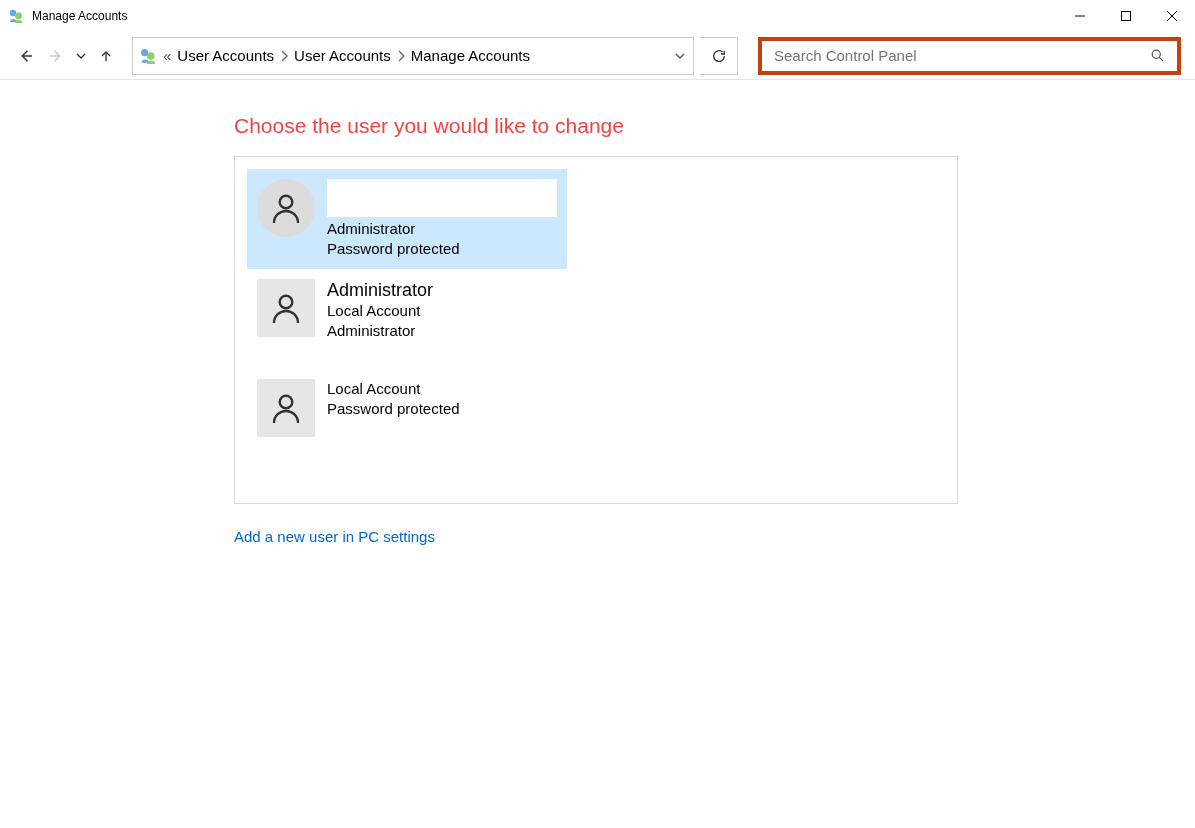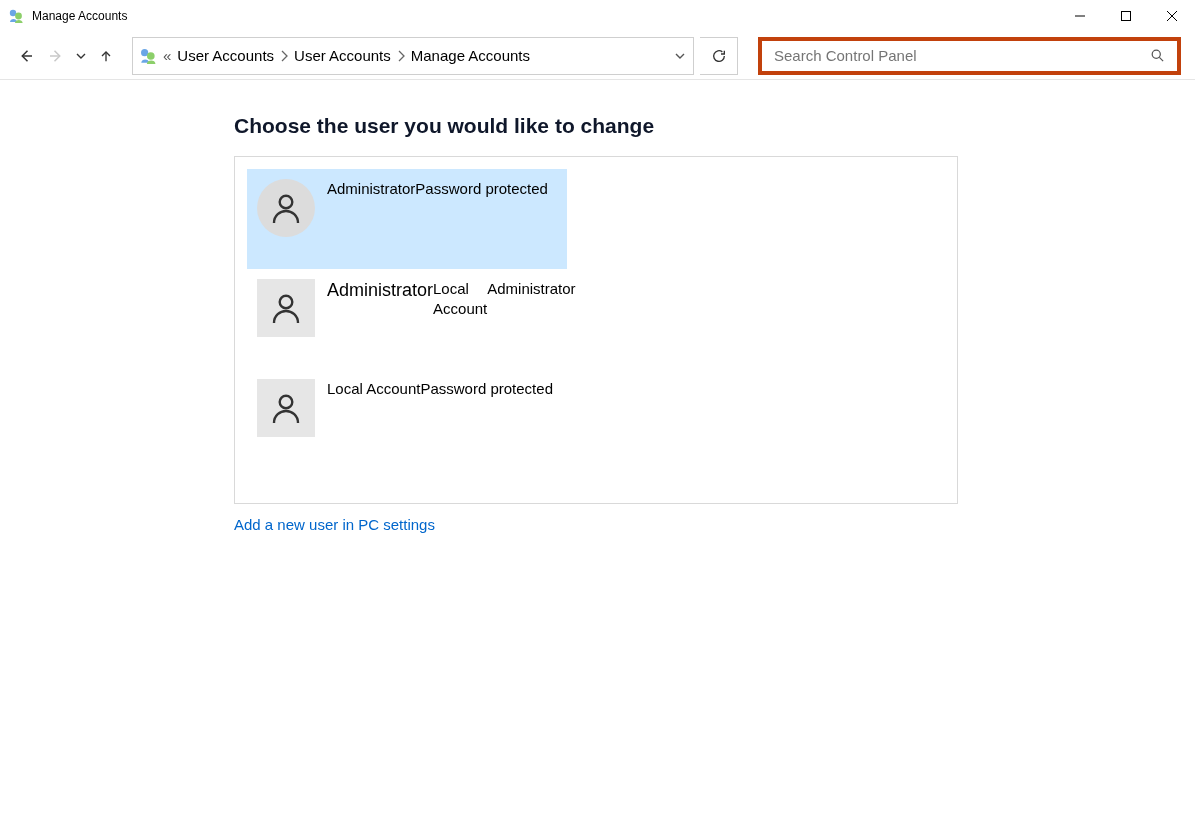--- a/index.html
+++ b/index.html
@@ -24,34 +24,34 @@
   .crumb-sep { margin:0 6px; display:inline-flex; align-items:center; }
   .addr-drop { width:28px; display:flex; align-items:center; justify-content:center; color:#555; border-left:1px solid transparent; }
 
   .refresh-box { width:38px; height:38px; border:1px solid #cfcfcf; border-left:none; display:flex; align-items:center; justify-content:center; margin-right:14px; }
 
   .searchbox { flex:1; height:38px; border:4px solid #c2410c; display:flex; align-items:center; padding:0 10px; color:#666; }
   .searchbox input { flex:1; border:none; outline:none; font-size:15px; color:#666; background:transparent; }
   .search-icon-wrap { width:20px; display:flex; align-items:center; justify-content:center; }
 
   .content { padding:34px 0 0 234px; }
-  .heading { font-size:21px; color:#0f172a; margin:0 0 18px 0; font-weight:700; }
+  .heading { font-size:21px; color:#ef4444; margin:0 0 18px 0; font-weight:400; }
 
   .accounts-box { width:724px; height:348px; border:1px solid #d9d9d9; padding:12px; display:flex; flex-wrap:wrap; align-content:flex-start; gap:0 70px; }
 
   .account-card { width:320px; height:100px; display:flex; padding:10px; gap:12px; }
   .account-card.selected { background:#cce8ff; }
   .avatar-wrap { width:58px; height:58px; background:#e6e6e6; border-radius:0; display:flex; align-items:center; justify-content:center; flex-shrink:0; }
   .avatar-wrap.rounded { border-radius:50%; background:#dcdcdc; }
-  .acct-info { display:flex; flex-direction:row; justify-content:flex-start; flex:1; }
+  .acct-info { display:flex; flex-direction:column; justify-content:flex-start; flex:1; }
   .acct-name { font-size:18px; color:#000; line-height:22px; }
   .acct-line { font-size:15px; color:#000; line-height:20px; }
   .name-blank { height:40px; background:#fff; margin-bottom:2px; }
 
-  .add-link { display:inline-block; margin-top:12px; font-size:15px; color:#0066cc; cursor:pointer;text-align:center; }
+  .add-link { display:inline-block; margin-top:24px; font-size:15px; color:#0066cc; cursor:pointer;text-align:center; }
 
   svg { display:block; }
 </style>
 </head>
 <body>
 
 <div class="titlebar">
   <div class="titlebar-left">
     <span class="title-icon">
       <svg viewBox="0 0 16 16">

